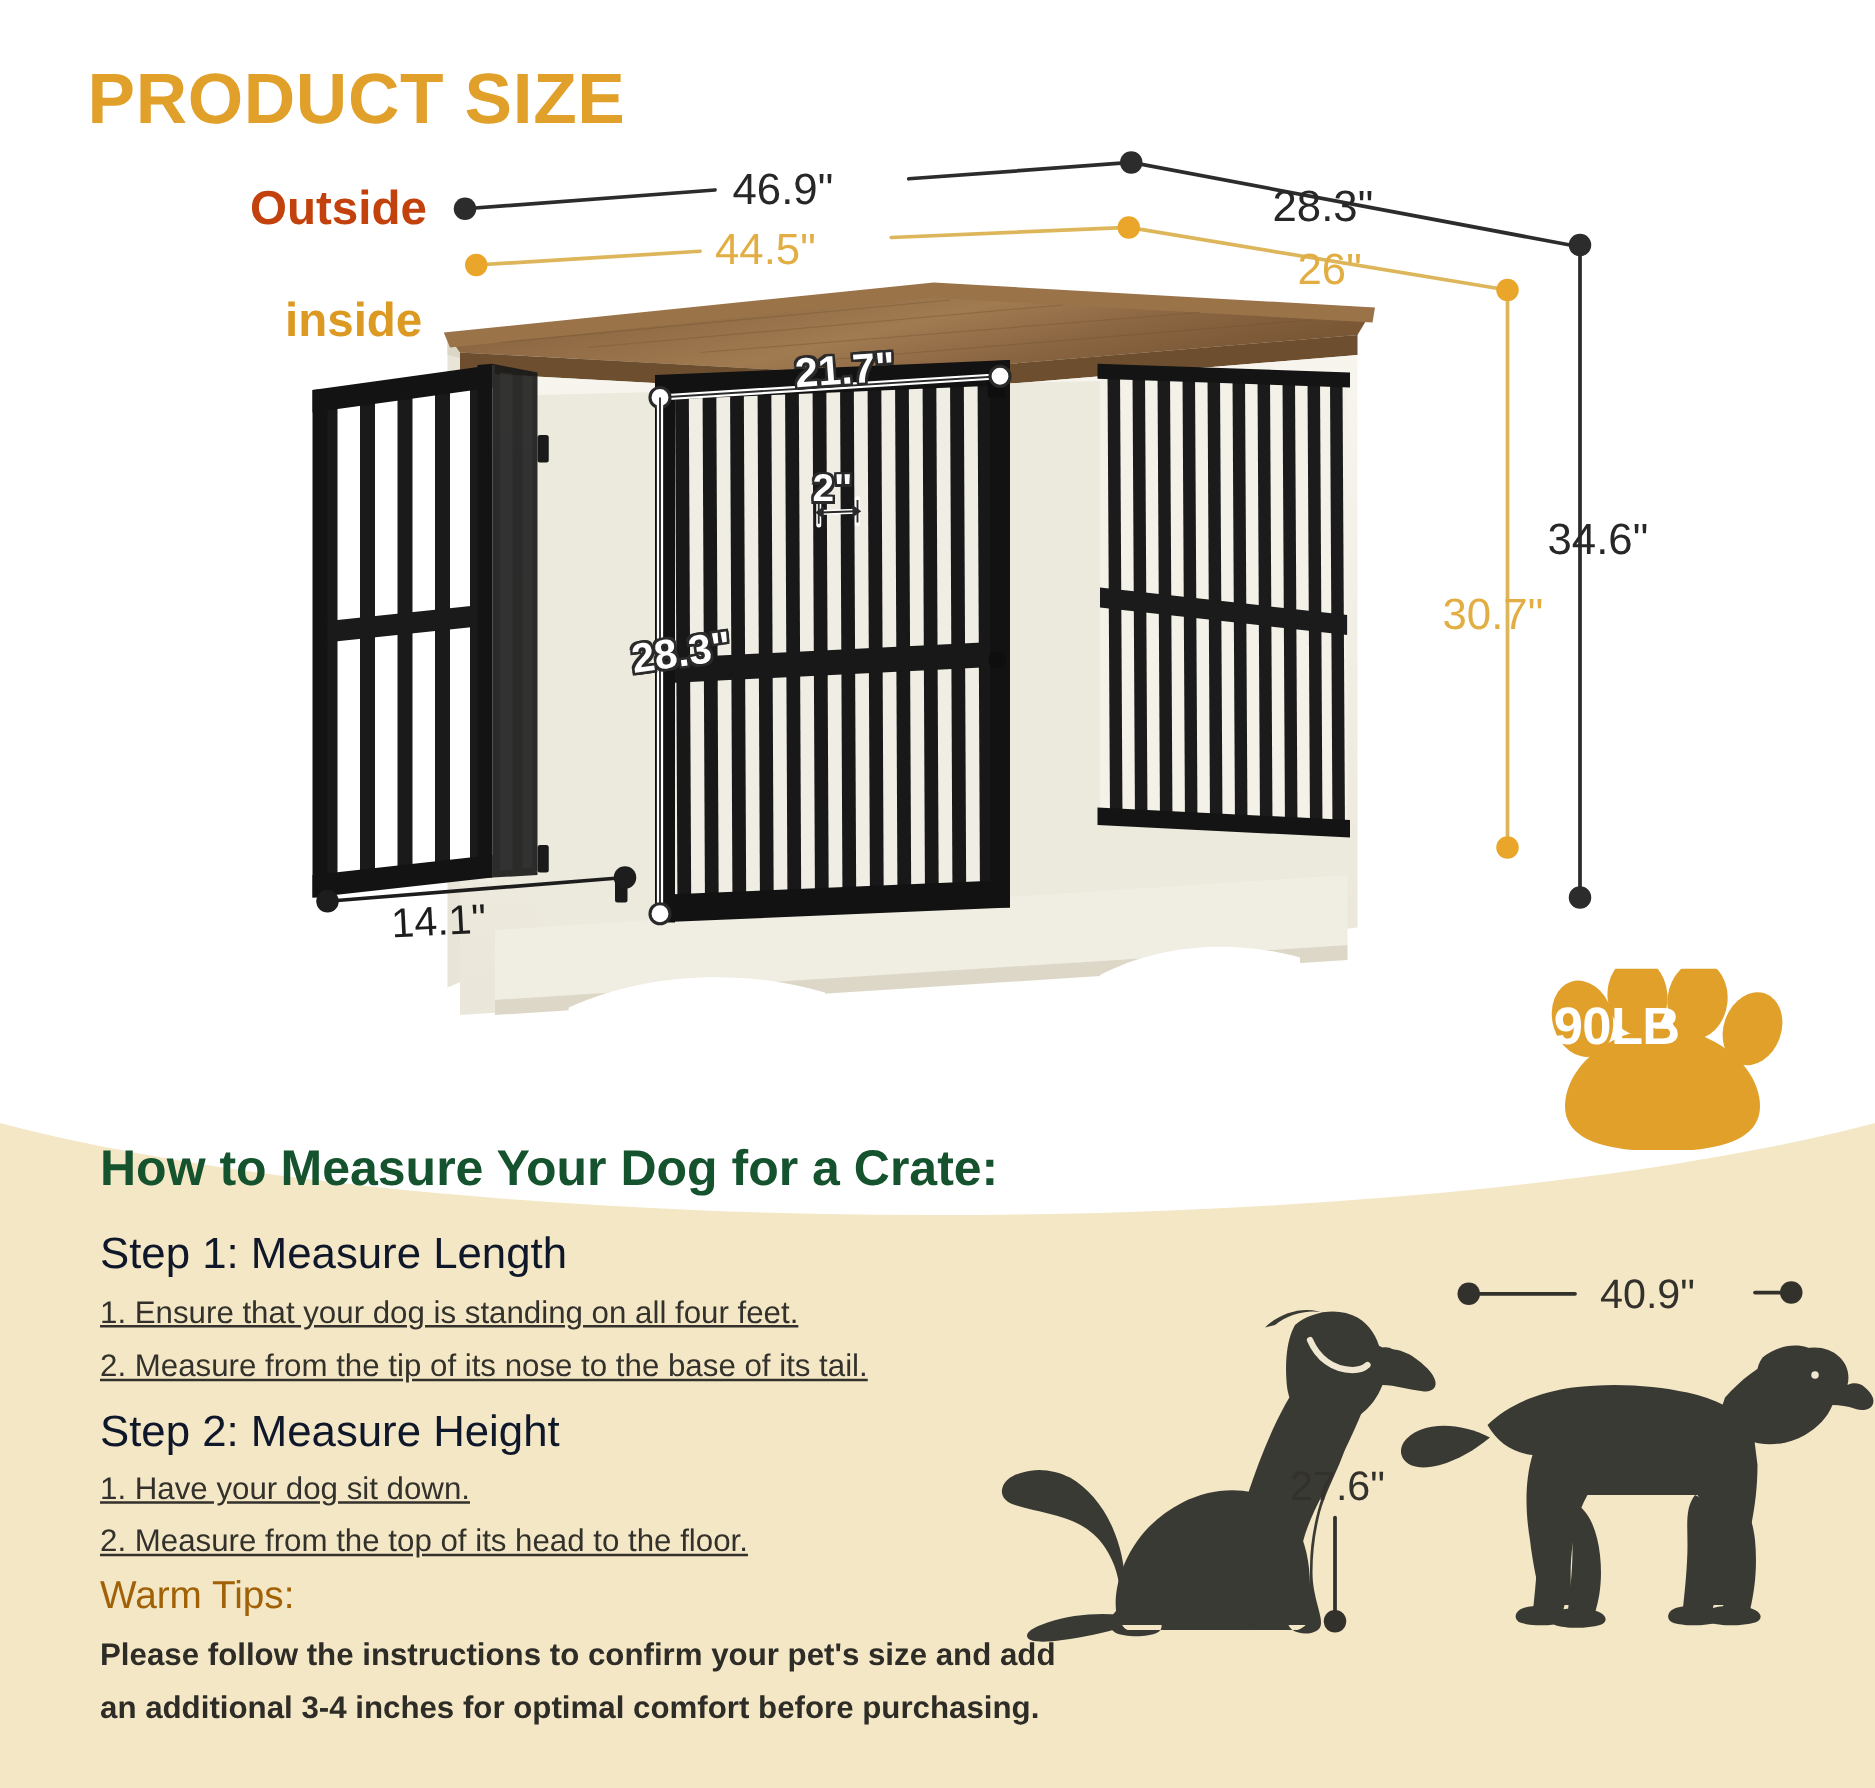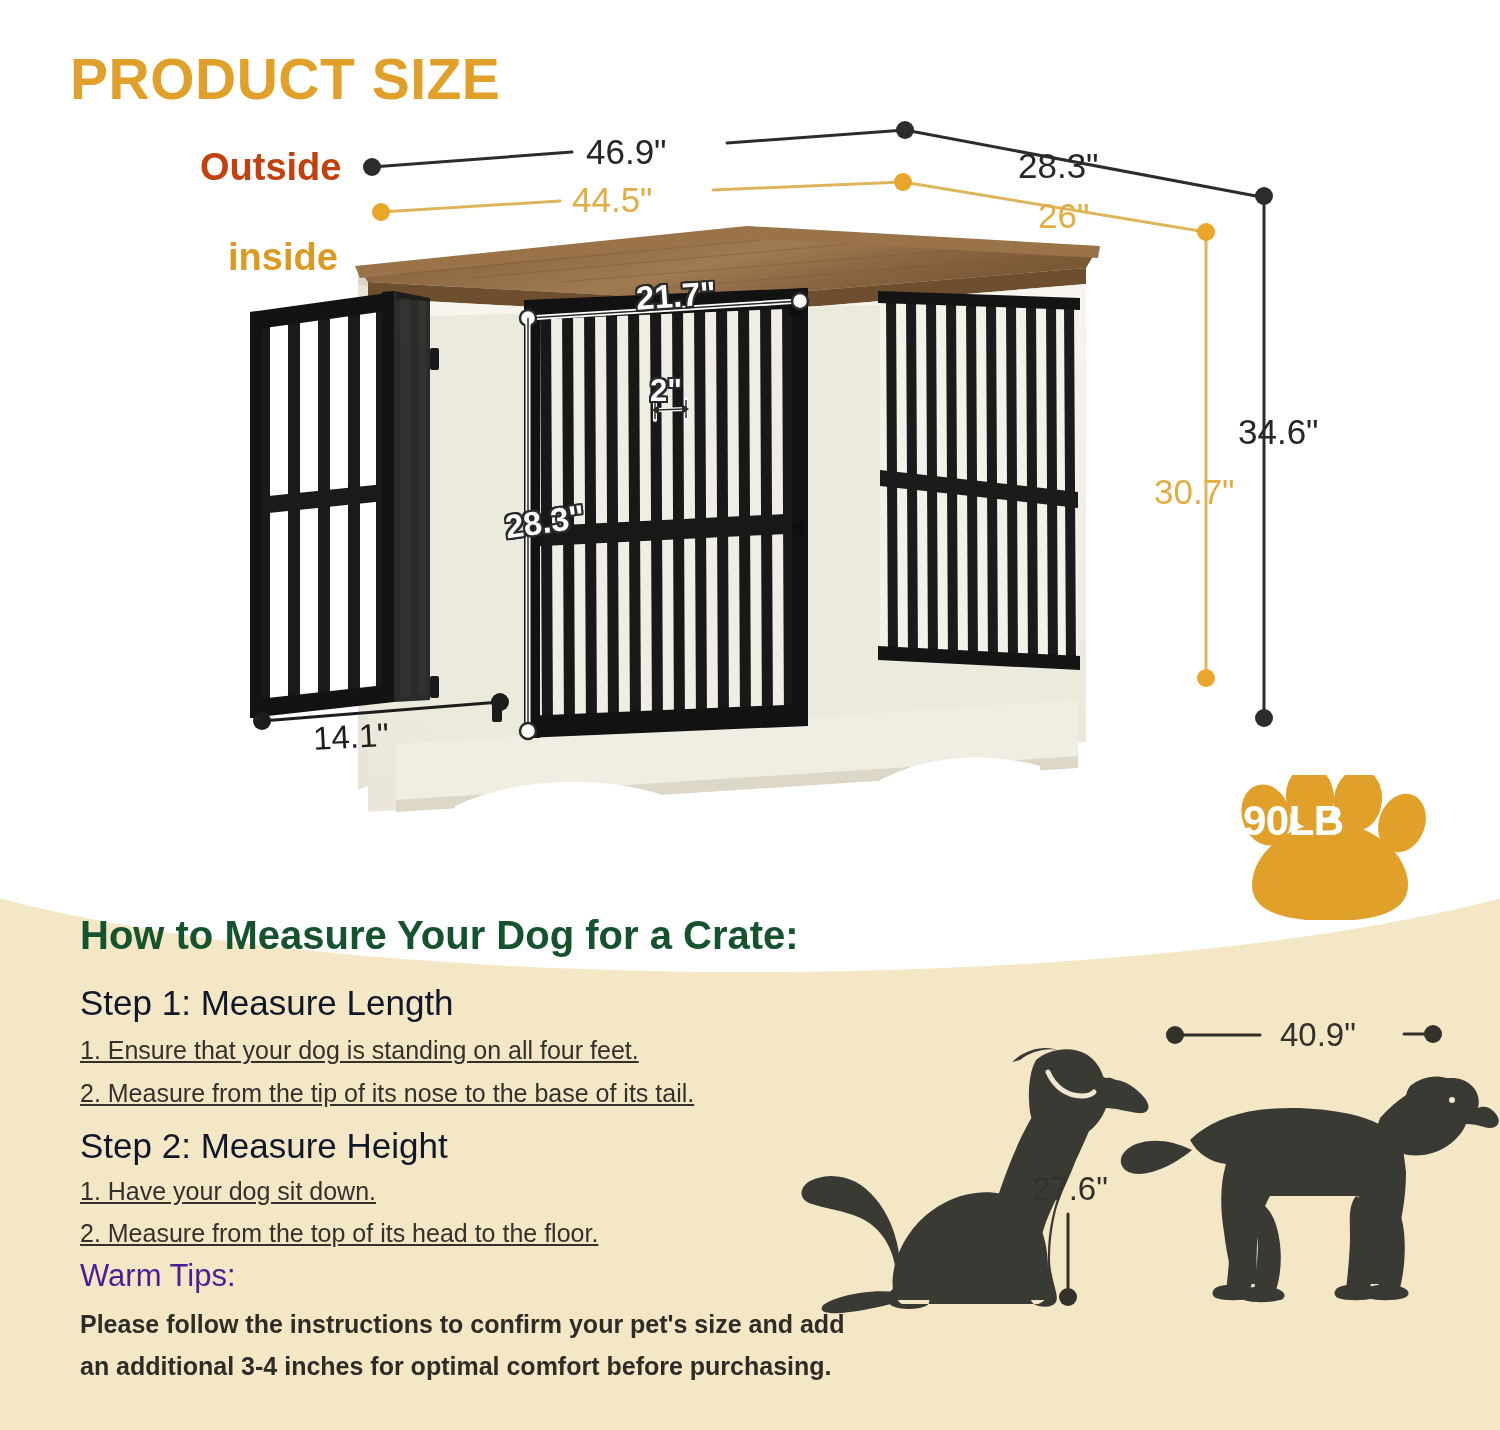--- a/index.html
+++ b/index.html
@@ -135,21 +135,21 @@
   }
   .s1l1 { top: 1036px; }
   .s1l2 { top: 1079px; }
   .s2l1 { top: 1177px; }
   .s2l2 { top: 1219px; }
 
   .warm-head {
     position: absolute;
     left: 80px; top: 1258px;
     font-size: 31px;
-    color: #4c1d95;
+    color: #a16207;
     z-index: 12;
   }
   .warm-line {
     position: absolute;
     left: 80px;
     font-size: 25px;
     font-weight: bold;
     color: #2e2c27;
     z-index: 12;
     white-space: nowrap;

